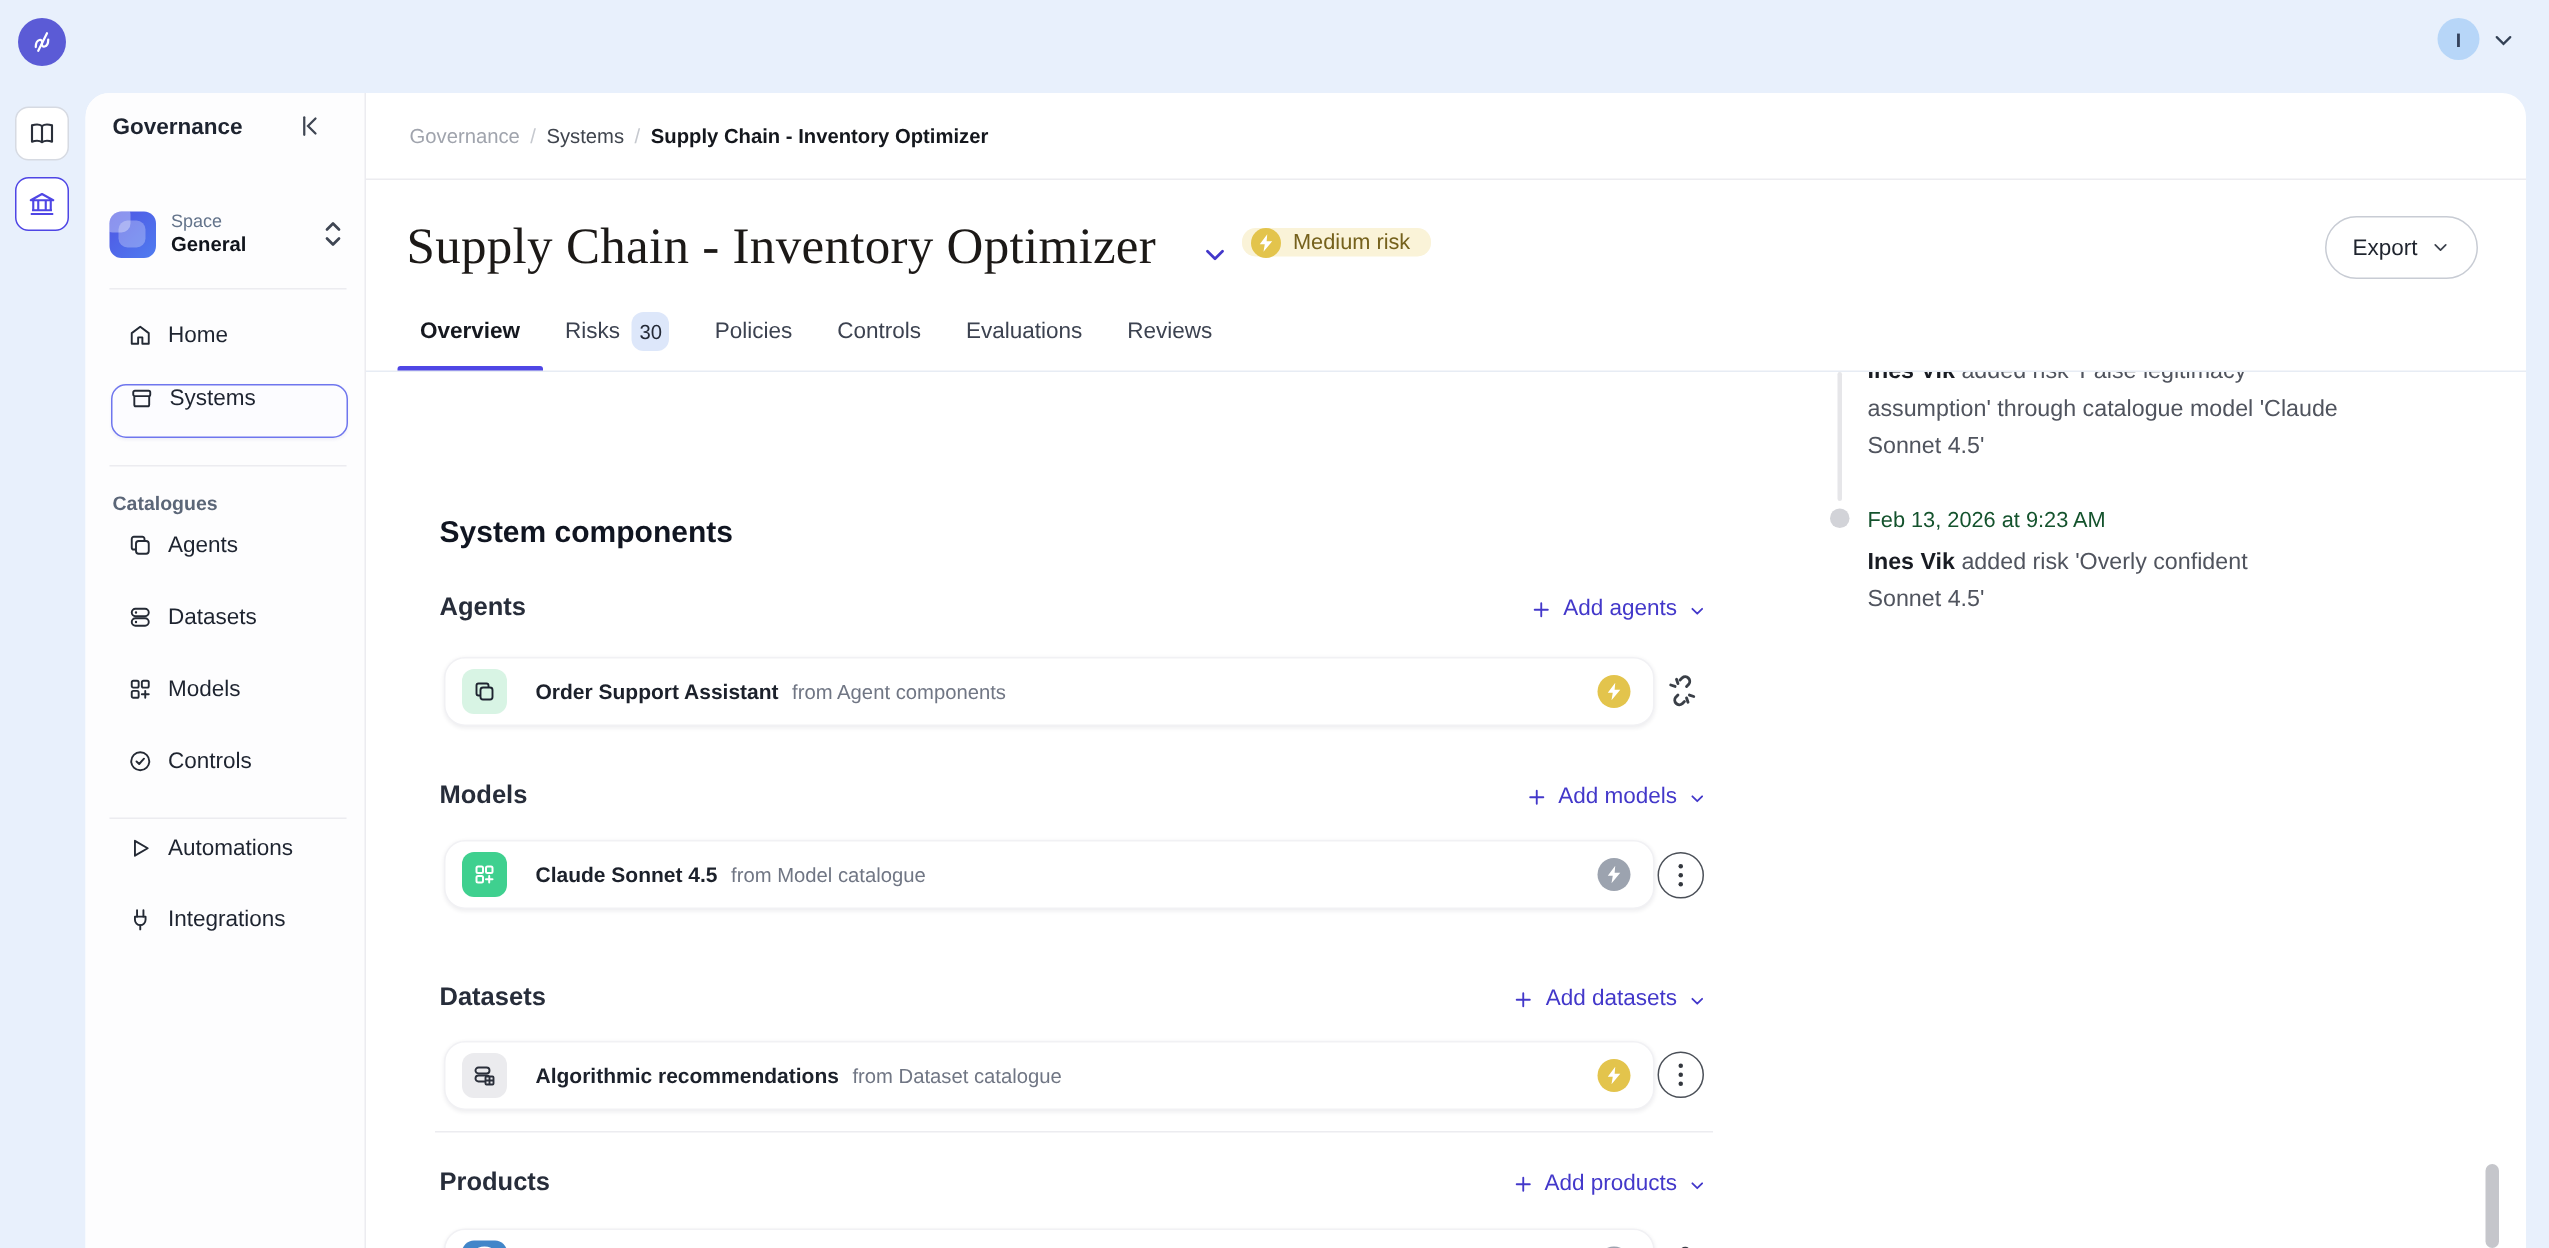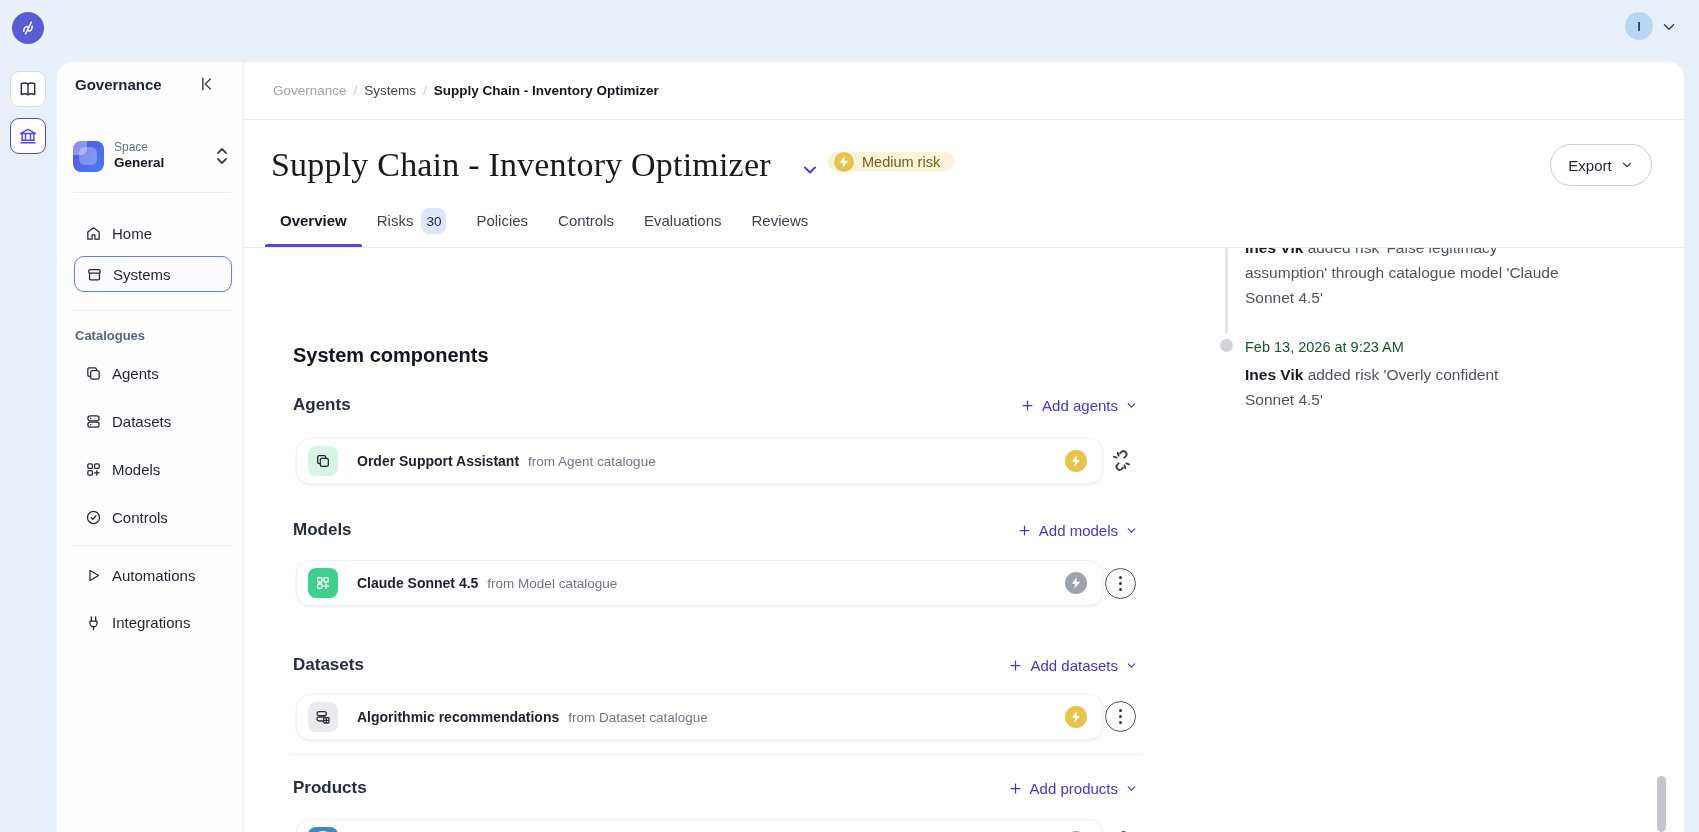--- a/index.html
+++ b/index.html
@@ -31,21 +31,21 @@
   .space-row{ position:absolute; left:16px; top:76px; width:156px; height:36px; display:flex; align-items:center; cursor:pointer;}
   .space-ic{ width:31px; height:31px; border-radius:8px; background:linear-gradient(135deg,#4f55e3,#4f7cf0); position:relative; overflow:hidden; flex:0 0 auto;}
   .space-ic i{ position:absolute; background:rgba(255,255,255,.35); border-radius:6px; }
   .space-ic i.a{ width:18px; height:18px; left:-4px; top:-4px;}
   .space-ic i.b{ width:18px; height:18px; left:6px; top:6px; background:rgba(255,255,255,.28);}
   .space-txt{ margin-left:10px; line-height:1.15;}
   .space-txt .l1{ font-size:12px; color:#64748b;}
   .space-txt .l2{ font-size:13.5px; font-weight:700; color:#10141c;text-align:center;}
   .space-chev{ margin-left:auto; width:14px; height:22px; color:#3f4653;}
   .sb-div{ position:absolute; left:16px; width:158px; height:1px; background:#ececf0;}
-  .sb-item{ position:absolute; left:17px; width:158px; height:36px; display:flex; align-items:center; gap:10px;
+  .sb-item{ position:absolute; left:17px; width:158px; height:36px; display:flex; gap:10px;
     padding:0 11px; font-size:15px; color:#1e2430; border-radius:10px; cursor:pointer;}
   .sb-item svg{ flex:0 0 auto; }
   .sb-item.selected{ border:1.5px solid #6f76ee; background:#fcfcff; box-shadow:0 1px 2px rgba(80,80,160,.08);}
   .sb-label-sec{ position:absolute; left:18px; font-size:13px; font-weight:700; color:#5b6678;}
 
   
   .main{ position:absolute; left:187px; top:0; right:0; height:100%; }
   .crumb-bar{ position:absolute; left:0; top:0; right:0; height:58px; border-bottom:1px solid #ececf0;
     display:flex; align-items:center; padding-left:29px; font-size:13.5px;}
   .crumb-bar .sep{ color:#c6c9cf; margin:0 7px;}
@@ -75,21 +75,21 @@
     background:var(--accent_strong,#4f46e5); border-radius:2px 2px 0 0;}
   .tab-badge{ min-width:24px; height:26px; padding:0 5px; border-radius:8px; background:#dde7fa; color:#242936;
     font-size:13.5px; font-weight:400; display:flex; align-items:center; justify-content:center; margin-top:-2px;}
   .tabs-border{ position:absolute; left:0; right:0; top:185px; height:1px; background:#e7ecf4;}
 
   
   .content{ position:absolute; left:0; top:186px; right:0; bottom:0; overflow:hidden;}
   .content-h1{ position:absolute; left:49px; top:96px; font-size:20px; font-weight:700; color:#101521;}
   .sec-head{ position:absolute; left:49px; width:845px; height:32px; display:flex; align-items:center;}
   .sec-title{ font-size:17px; font-weight:700; color:#272d3a;}
-  .add-link{ margin-left:auto; display:flex; align-items:center; gap:7px; color:var(--accent,#4338ca);
+  .add-link{ margin-left:auto; display:flex; align-items:flex-end; gap:7px; color:var(--accent,#4338ca);
     font-size:15px; font-weight:500; cursor:pointer;}
   .row-card{ position:absolute; left:52px; width:807px; height:46px; background:#fff; border-radius:14px;
     border:1px solid #f1f1f4; box-shadow:0 1px 3px rgba(24,30,50,.08); display:flex; align-items:center;
     padding:0 15px 0 11px; cursor:pointer;}
   .row-ic{ width:30px; height:30px; border-radius:8px; display:flex; align-items:center; justify-content:center; flex:0 0 auto;}
   .row-ic.mint{ background:var(--mint,#d8f4e4); color:#1e2430;}
   .row-ic.green{ background:var(--green,#3fd08f); color:#fff;}
   .row-ic.gray{ background:#ebebee; color:#2a2f3a;}
   .row-ic.aws{ background:#4286c9; }
   .aws-inner{ width:22px; height:22px; border-radius:50%; background:#fff; display:flex; flex-direction:column;
@@ -346,21 +346,21 @@
         </span>
       </div>
       <div class="row-card" style="top:190px">
         <span class="row-ic mint">
           <svg width="16" height="16" viewBox="0 0 24 24" fill="none" stroke="currentColor" stroke-width="1.9" stroke-linejoin="round">
             <rect x="8" y="8" width="12" height="12" rx="2.5"></rect>
               <path d="M16 8 V6 a2 2 0 0 0 -2 -2 H6 a2 2 0 0 0 -2 2 v8 a2 2 0 0 0 2 2 h2"></path>
           </svg>
         </span>
         <span class="row-name">Order Support Assistant</span>
-        <span class="row-src">from Agent catalogue</span>
+        <span class="row-src">from Agent components</span>
         <span class="row-badge">
           <span class="bolt-circle warn">
             <svg width="10" height="12" viewBox="0 0 12 14" fill="currentColor">
                 <path d="M7 0 L1 8 H5 L4 14 L11 5.5 H6.5 Z"></path>
               </svg>
           </span>
         </span>
       </div>
       <div class="unlink-btn" style="top:201px">
         <svg width="23" height="23" viewBox="0 0 24 24" fill="none" stroke="currentColor" stroke-width="2" stroke-linecap="round" stroke-linejoin="round">

